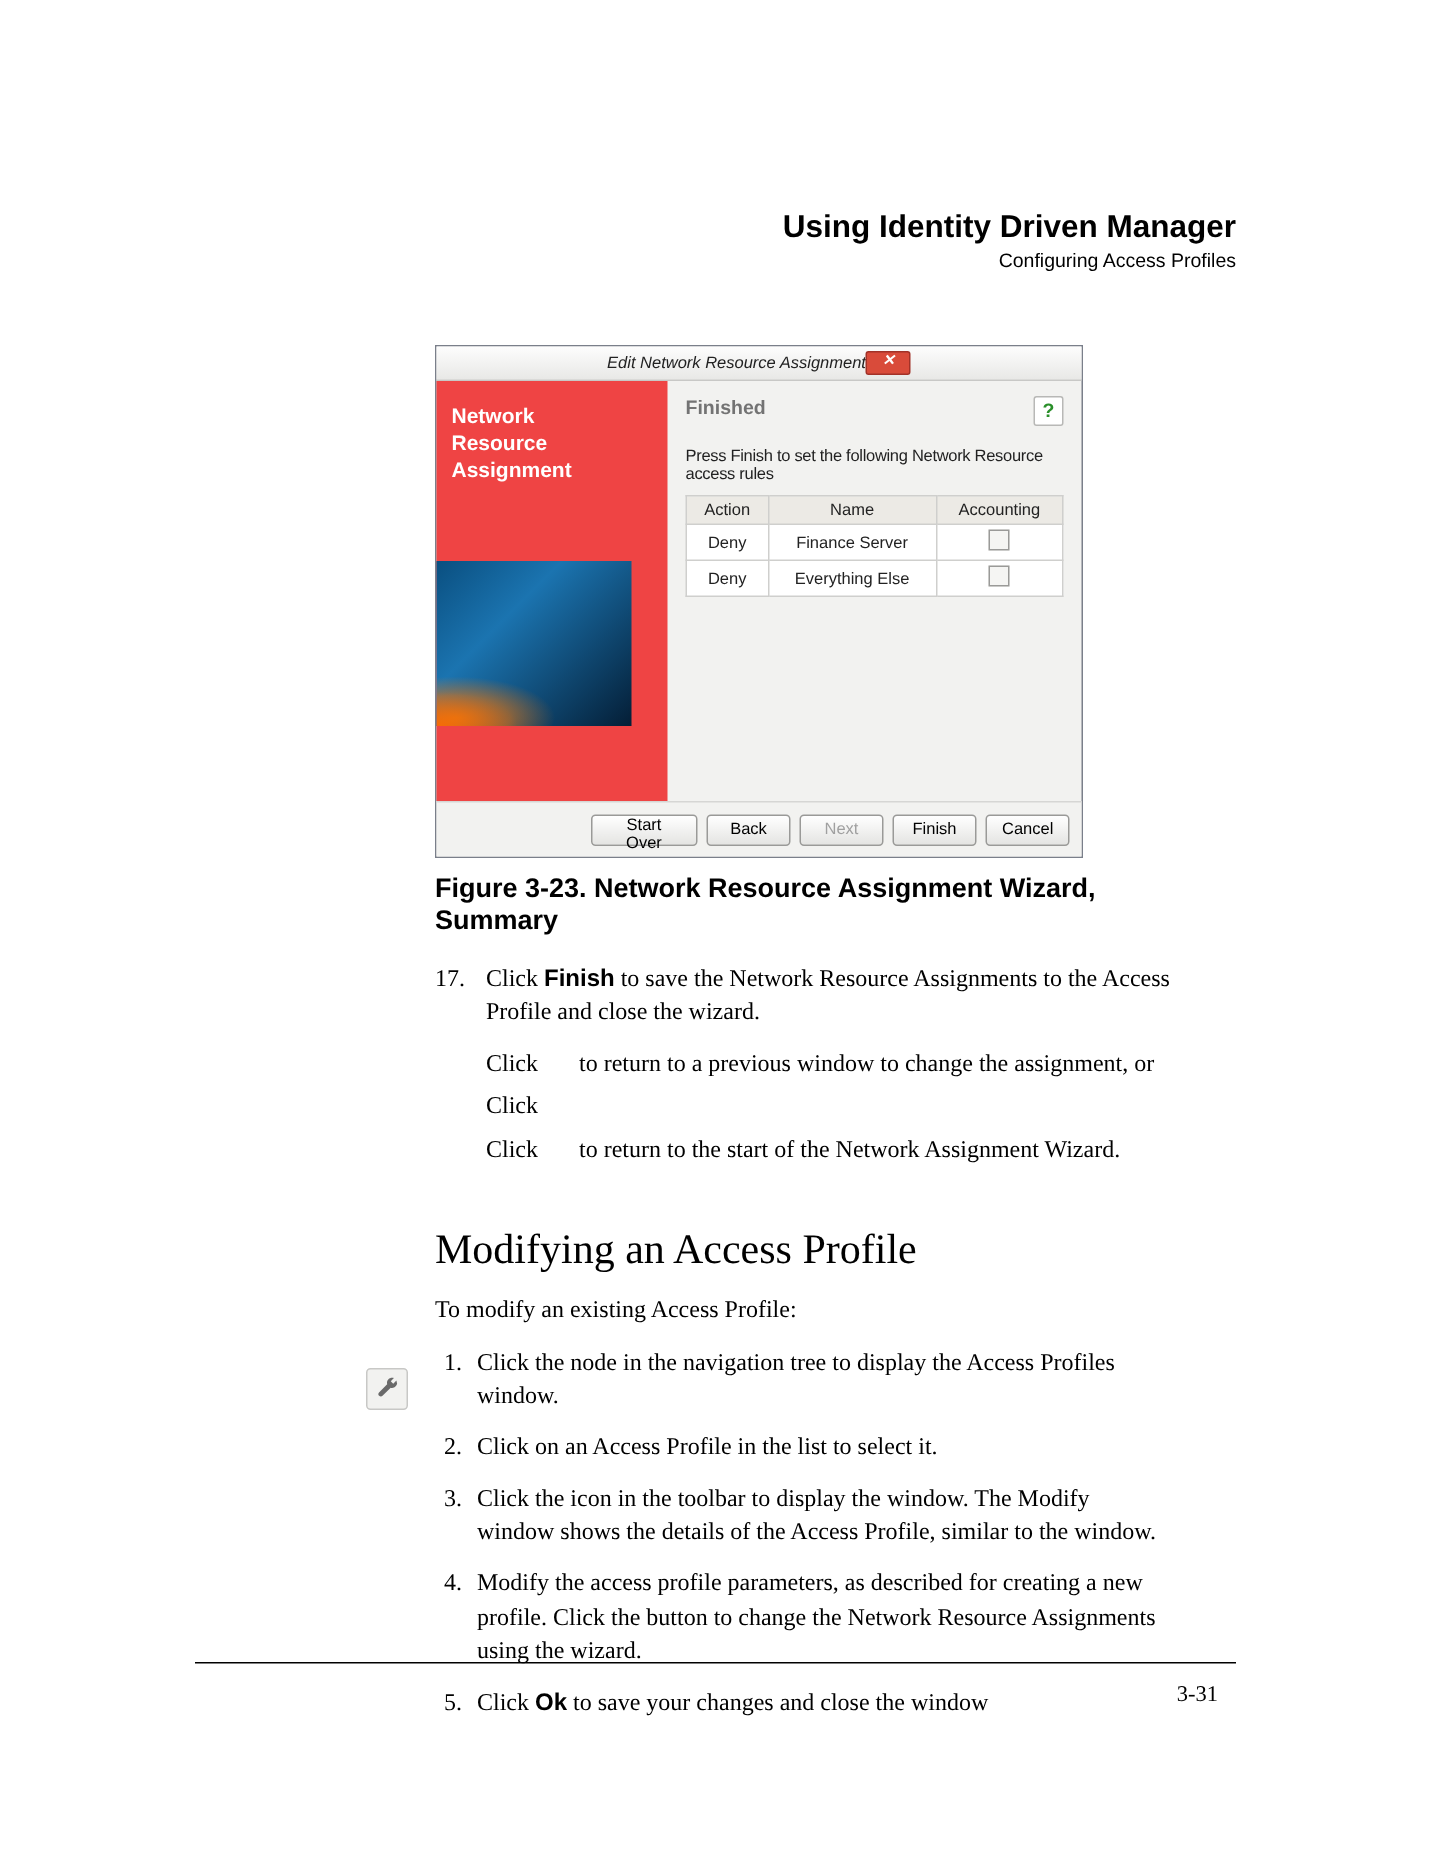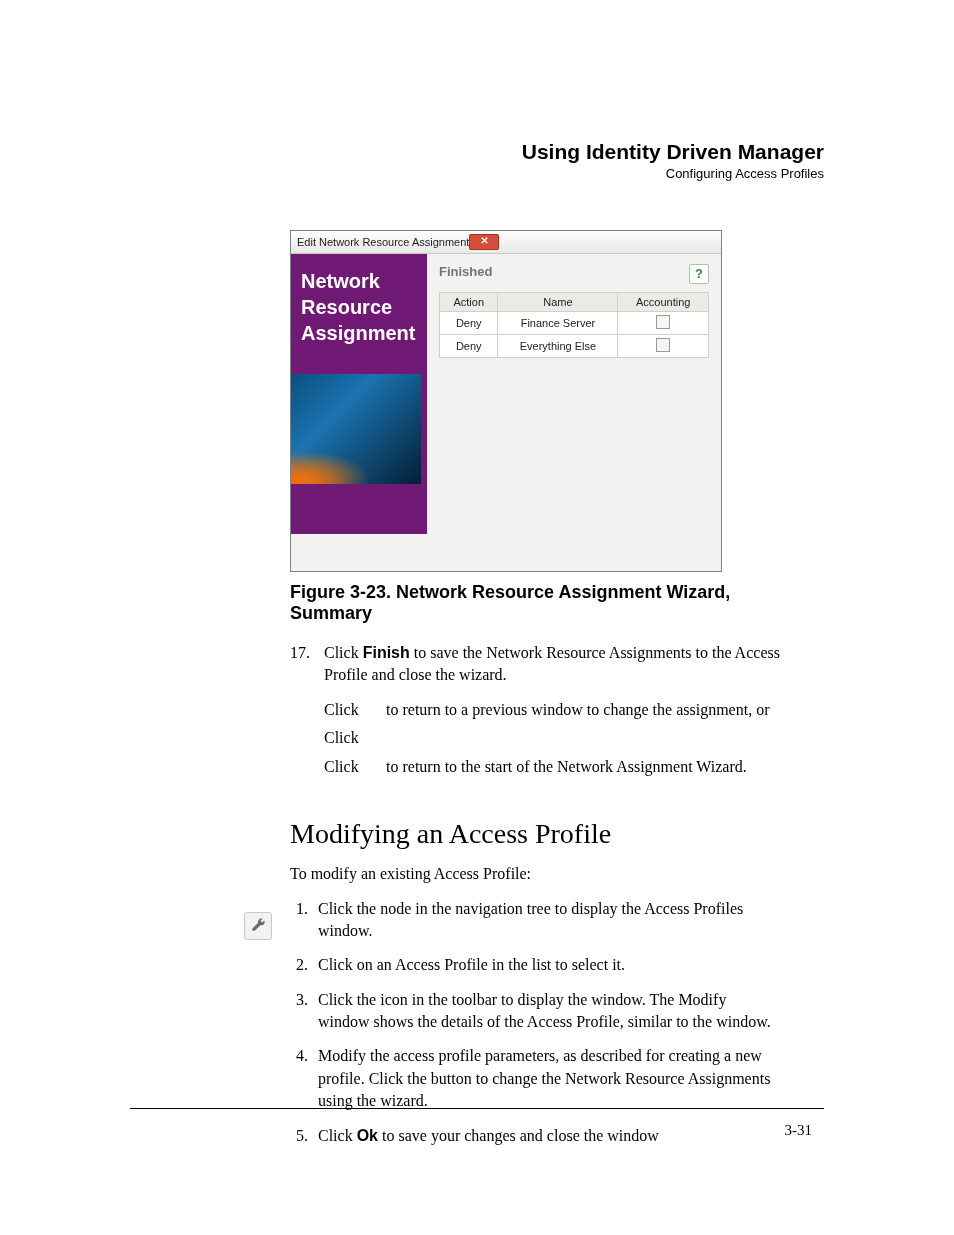--- a/index.html
+++ b/index.html
@@ -49,46 +49,47 @@
     position: relative;
     margin-bottom: 10px;
   }
   .dialog-titlebar {
     height: 22px;
     line-height: 22px;
     padding: 0 6px;
     background: linear-gradient(#fdfdfd, #e8e8e6);
     border-bottom: 1px solid #c8c8c6;
     display: flex;
-    justify-content: flex-start;
+    justify-content: center;
     align-items: center;
+    font-style: italic;
   }
   .close-x {
     width: 28px;
     height: 14px;
     background: #d94b3a;
     border: 1px solid #a23228;
     border-radius: 2px;
     color: #fff;
     font-weight: bold;
     font-size: 10px;
     text-align: center;
     line-height: 12px;
   }
   .dialog-body {
     display: flex;
     height: 280px;
   }
   .sidebar {
-    width: 136px;
-    background: #701a75;
+    width: 154px;
+    background: #ef4444;
     color: #fff;
     font-family: Arial, sans-serif;
     font-weight: bold;
-    font-size: 20px;
+    font-size: 14px;
     line-height: 1.3;
     padding: 14px 10px;
     box-sizing: border-box;
     position: relative;
   }
   .sidebar-img {
     position: absolute;
     left: 0;
     bottom: 50px;
     width: 130px;
@@ -291,20 +292,21 @@
           <div>Network</div>
           <div>Resource</div>
           <div>Assignment</div>
           <div class="sidebar-img"></div>
         </div>
         <div class="main-pane">
           <div class="main-top">
             <div class="main-title">Finished</div>
             <div class="help-icon">?</div>
           </div>
+          <div class="main-desc">Press Finish to set the following Network Resource access rules</div>
           <table class="gridtable">
             <tbody>
                 <tr>
               <th>Action</th>
               <th>Name</th>
               <th>Accounting</th>
             </tr>
             <tr>
               <td>Deny</td>
               <td>Finance Server</td>
@@ -312,20 +314,28 @@
             </tr>
             <tr>
               <td>Deny</td>
               <td>Everything Else</td>
               <td class="td-center"><span class="cb"></span></td>
             </tr>
           </tbody>
             </table>
         </div>
       </div>
+      <div class="dialog-footer">
+        <div class="spacer-left"></div>
+        <button class="btn">Start Over</button>
+        <button class="btn">Back</button>
+        <button class="btn disabled">Next</button>
+        <button class="btn">Finish</button>
+        <button class="btn footer-right">Cancel</button>
+      </div>
     </div>
 
     <div class="figcap">Figure 3-23. Network Resource Assignment Wizard, Summary</div>
 
     <div class="body-text">
       <div class="step17">
         <div class="step-num">17.</div>
         <div>
           <span>Click </span><span class="bold">Finish</span><span> to save the Network Resource Assignments to the Access Profile and close the wizard.</span>
           <div class="click-list">

